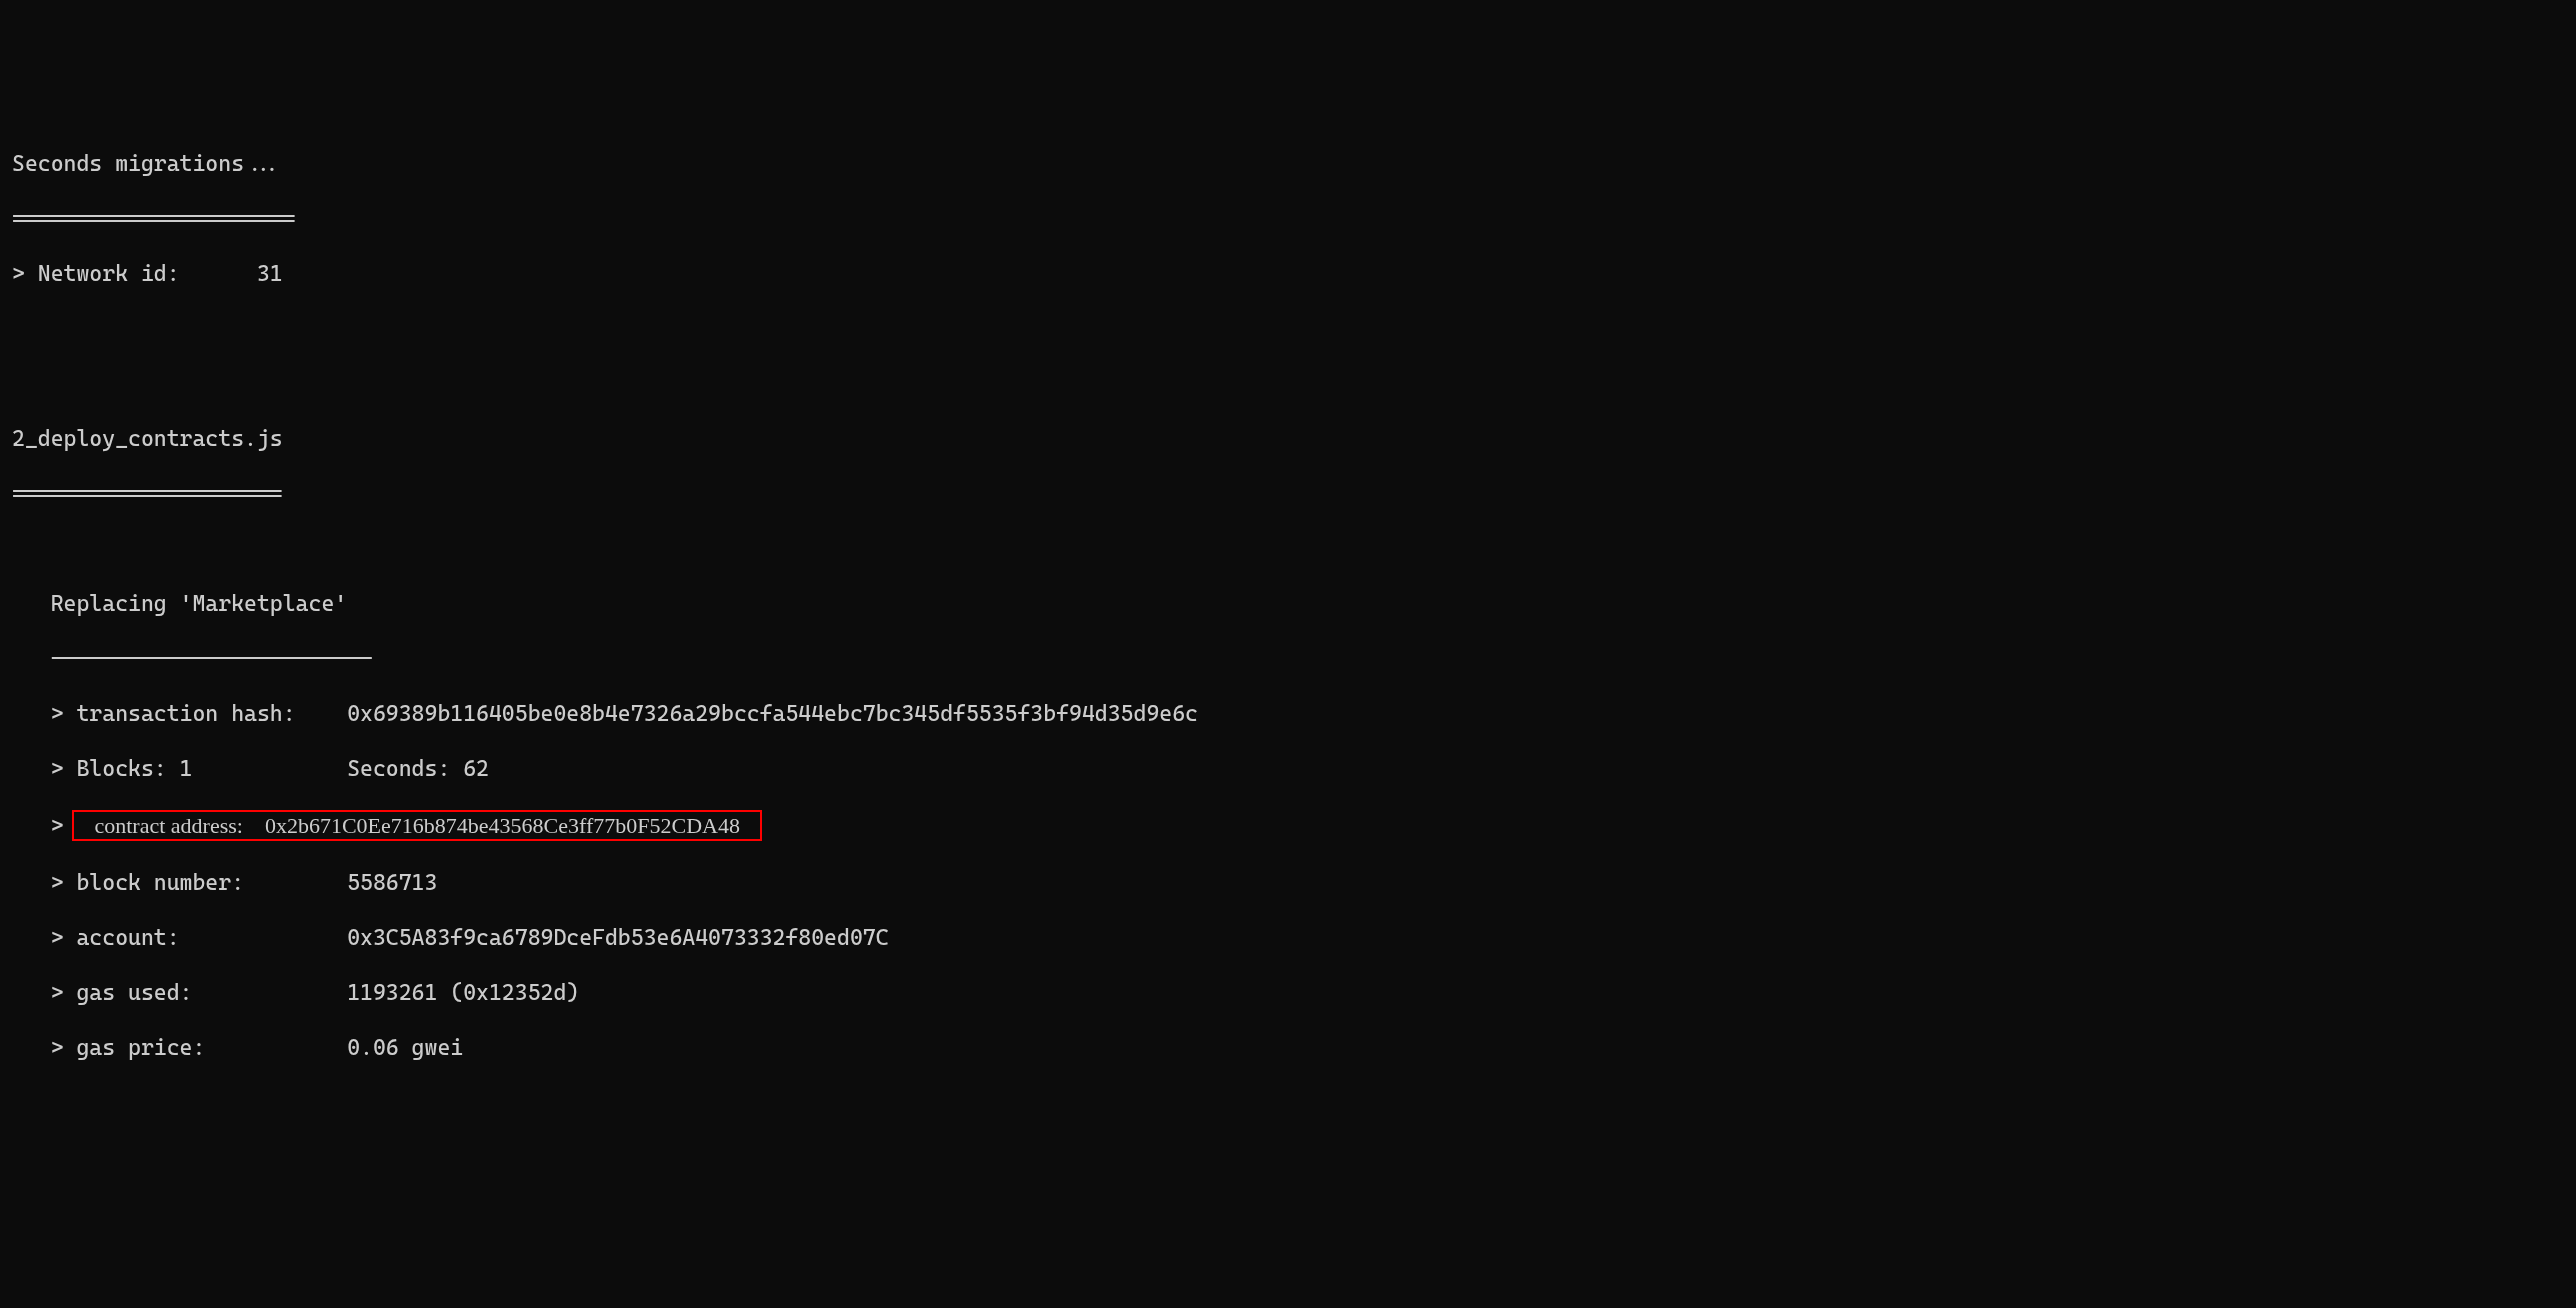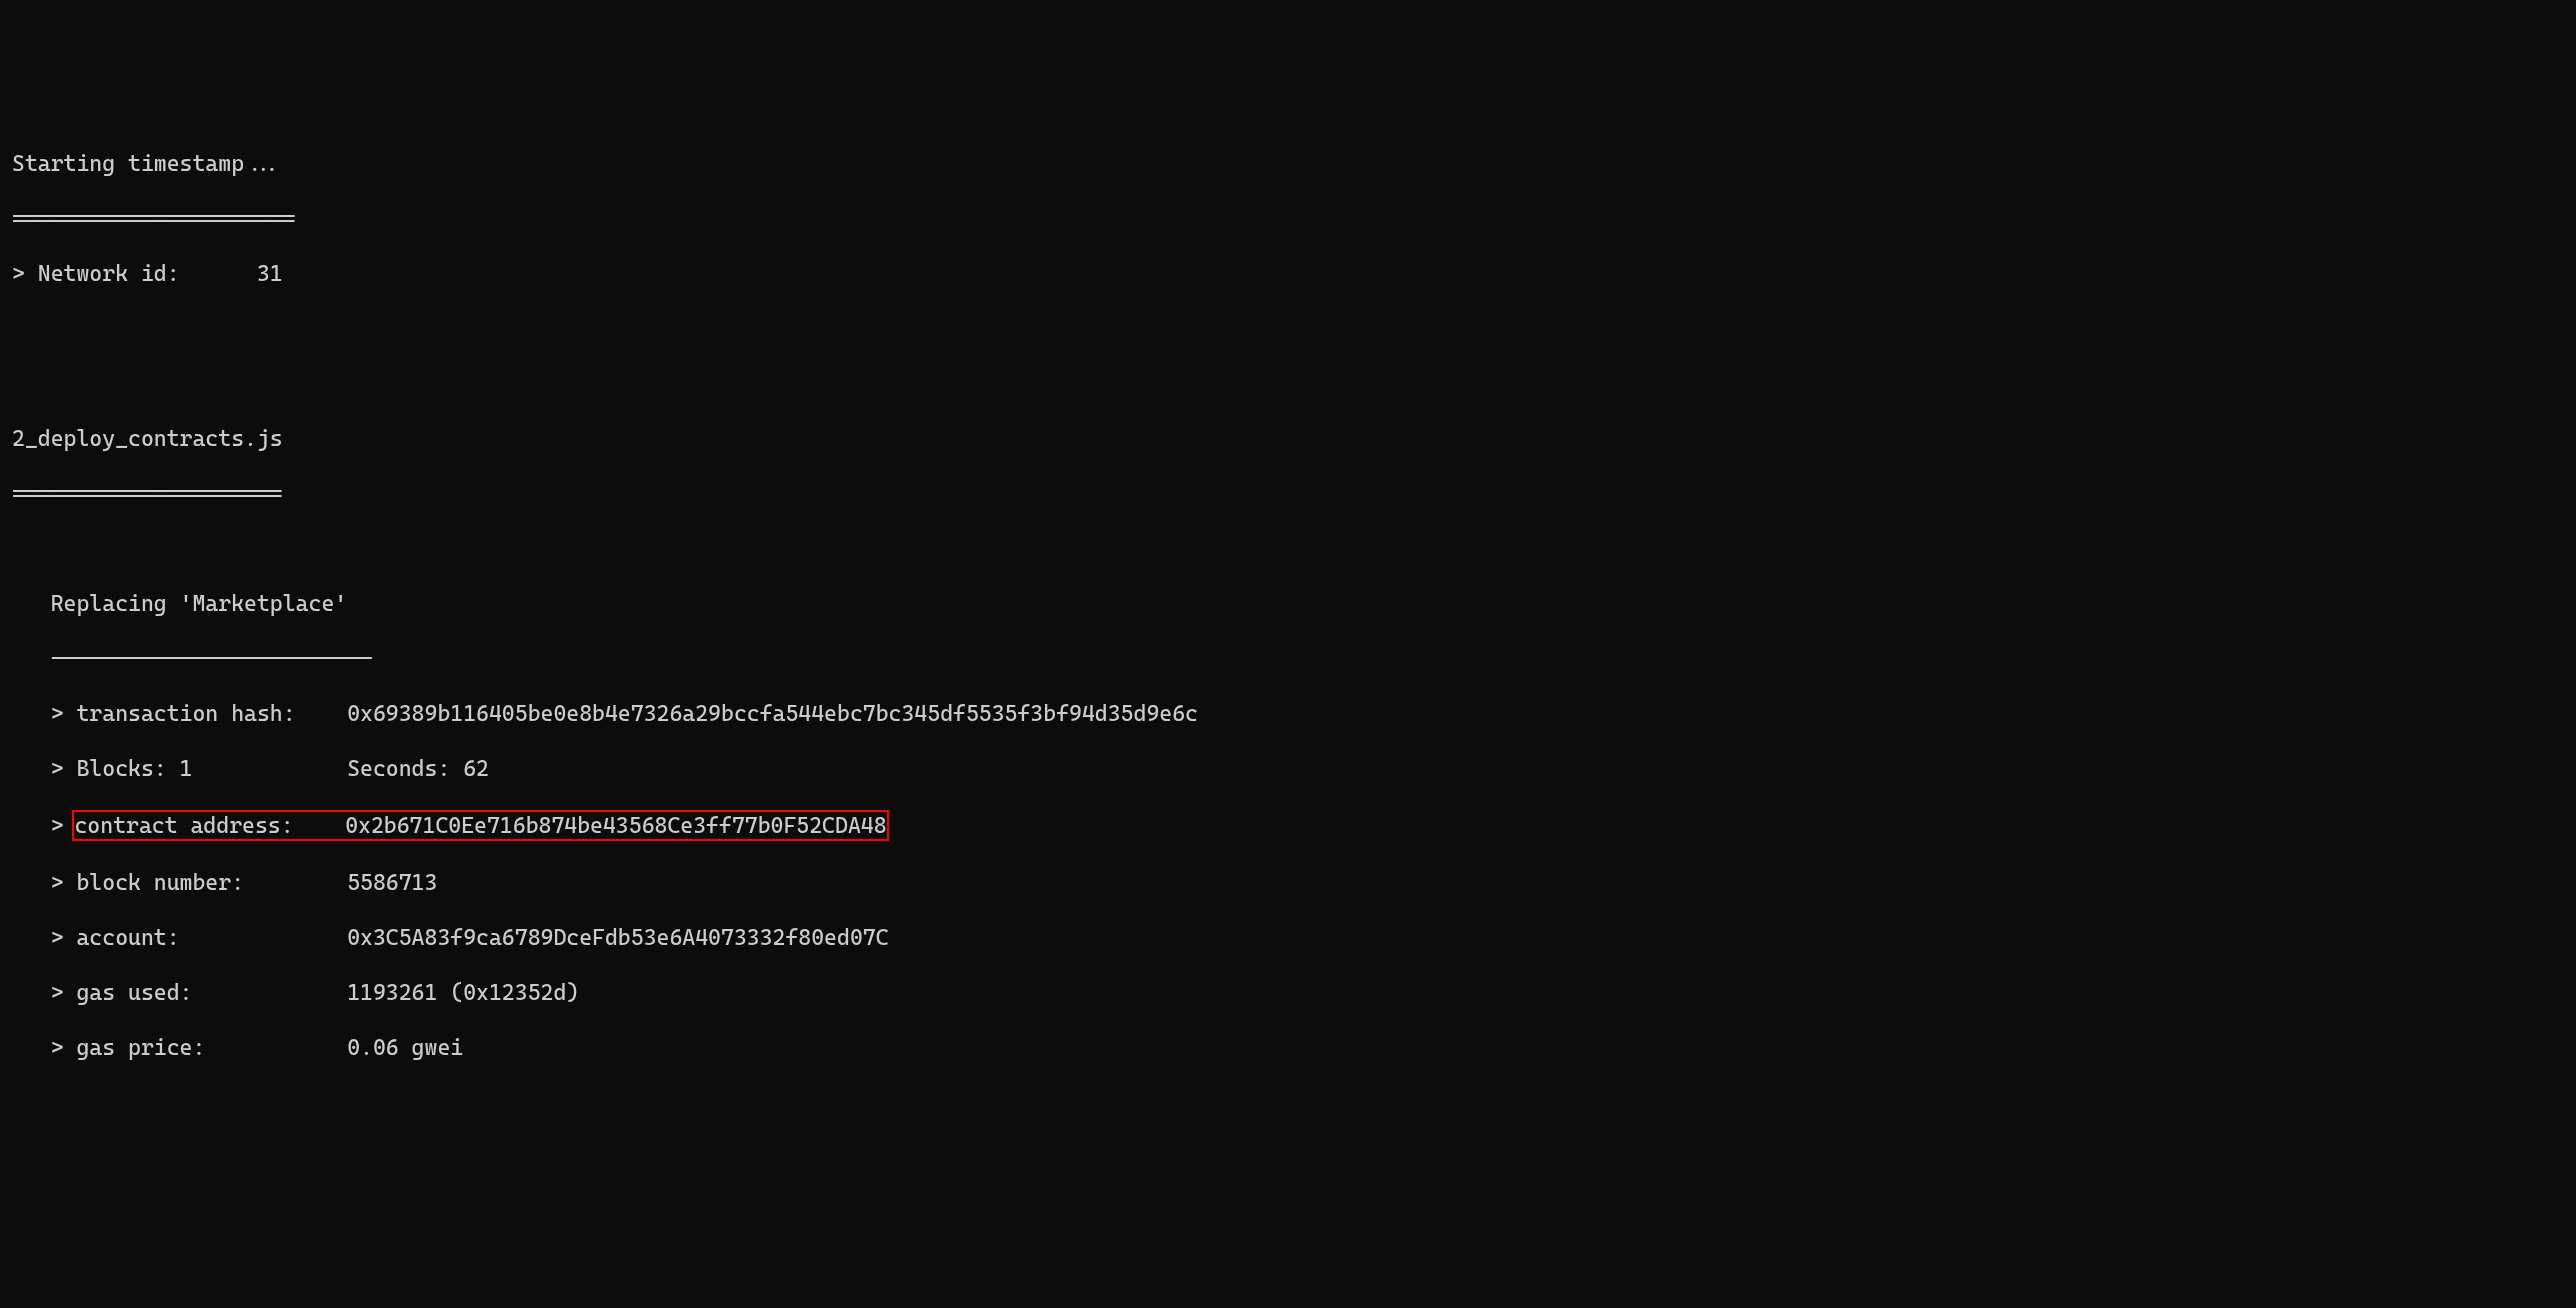--- a/index.html
+++ b/index.html
@@ -18,31 +18,32 @@
       overflow-x: auto;
       width: 2576px;
       height: 1308px;
     }
     .line {
       white-space: pre;
     }
     .highlight-box {
       border: 2px solid #ff0000;
       display: inline-block;
-      padding: 0 0;
+      padding: 0 20px;
       margin-left: -4px;
+      font-family: Liberation Serif, serif;
     }
   </style>
 </head>
 <body>
 
 
 
 <div class="terminal">
-<div class="line">Starting timestamp...</div>
+<div class="line">Seconds migrations...</div>
 <div class="line">======================</div>
 <div class="line">&gt; Network id:      31</div>
 <div class="line"> </div>
 <div class="line"> </div>
 <div class="line">2_deploy_contracts.js</div>
 <div class="line">=====================</div>
 <div class="line"> </div>
 <div class="line">   Replacing 'Marketplace'</div>
 <div class="line">   -------------------------</div>
 <div class="line"><span>   &gt; transaction hash:    </span><span>0x69389b116405be0e8b4e7326a29bccfa544ebc7bc345df5535f3bf94d35d9e6c</span></div>

